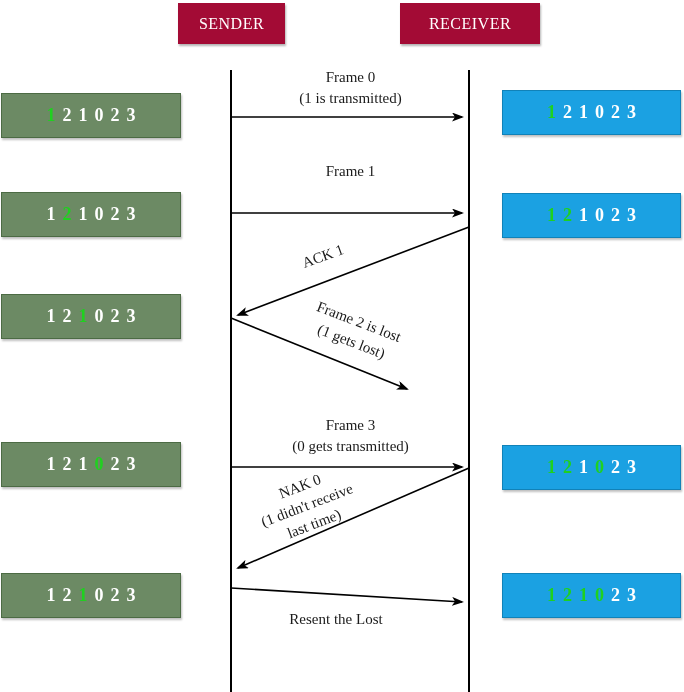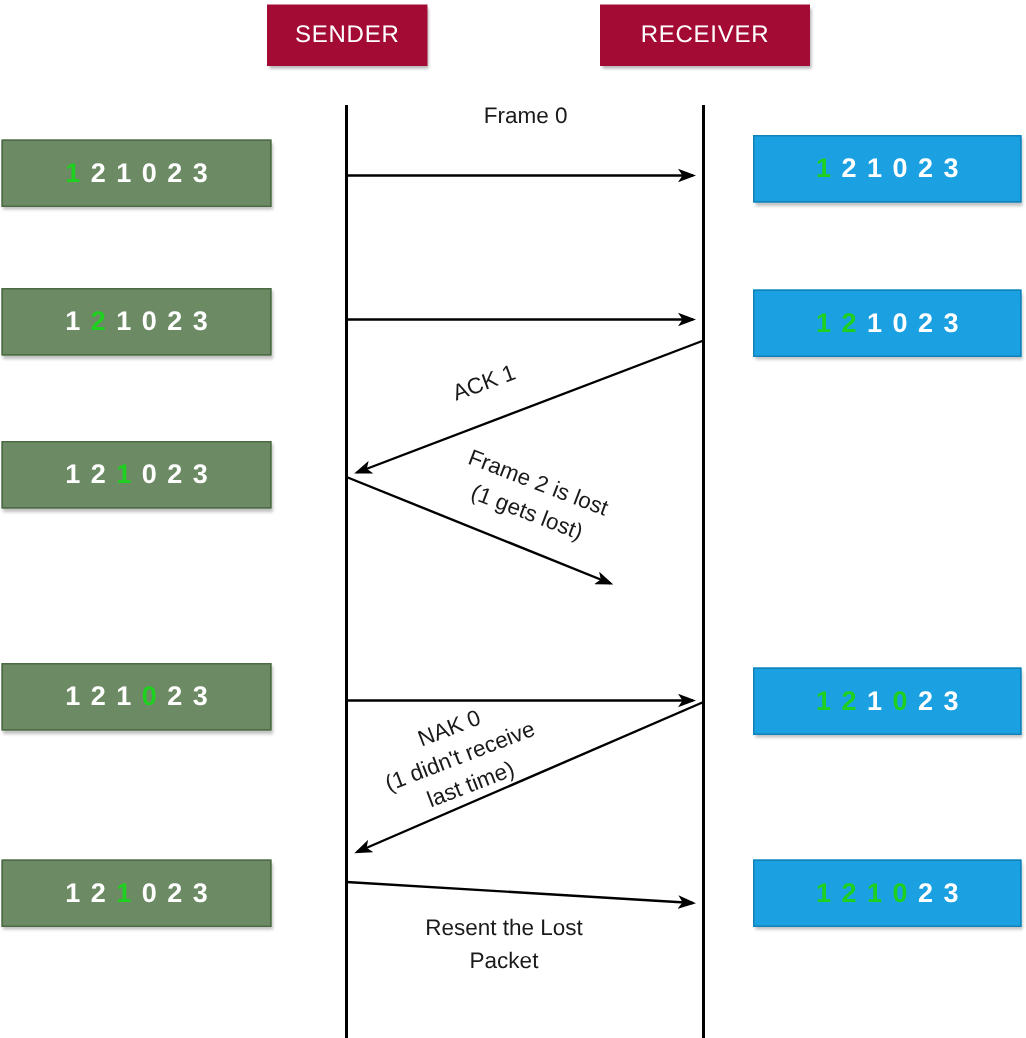--- a/index.html
+++ b/index.html
@@ -1,21 +1,21 @@
 <!DOCTYPE html>
 <html style="--header-bg: #A30B35; --header-text: #FFFFFF; --sender-box-bg: #6C8A64; --sender-box-border: #4C6B44; --receiver-box-bg: #1BA1E2; --receiver-box-border: #1182B8; --digit-highlight: #1FD11F; --digit-normal: #FFFFFF; --line-color: #000000;"><head>
 <meta charset="utf-8">
 <style>
   html, body { margin: 0; padding: 0; background: #ffffff; }
   .canvas {
     position: relative;
     width: 684px;
     height: 692px;
     background: #ffffff;
-    font-family: Liberation Sans, sans-serif;
+    font-family: Liberation Serif, serif;
     overflow: hidden;
   }
 
   
   .header {
     position: absolute;
     top: 3px;
     height: 41px;
     background: var(--header-bg, #a30b35);
     color: var(--header-text, #ffffff);
@@ -194,41 +194,44 @@
     <line class="msg-line" x1="231" y1="213" x2="462" y2="213" marker-end="url(#arrow)"></line>
     <line class="msg-line" x1="469" y1="227" x2="238" y2="315" marker-end="url(#arrow)"></line>
     <line class="msg-line" x1="231" y1="318" x2="407" y2="389" marker-end="url(#arrow)"></line>
     <line class="msg-line" x1="231" y1="467" x2="462" y2="467" marker-end="url(#arrow)"></line>
     <line class="msg-line" x1="469" y1="468" x2="238" y2="568" marker-end="url(#arrow)"></line>
     <line class="msg-line" x1="231" y1="588" x2="462" y2="602" marker-end="url(#arrow)"></line>
   </svg>
 
   <div class="label l-frame0">
     <div>Frame 0</div>
+    <div>(1 is transmitted)</div>
   </div>
 
   <div class="label l-frame1">
+    <div>Frame 1</div>
   </div>
 
   <div class="label l-ack1">
     <div>ACK 1</div>
   </div>
 
   <div class="label l-lost">
     <div>Frame 2 is lost</div>
     <div>(1 gets lost)</div>
   </div>
 
   <div class="label l-frame3">
+    <div>Frame 3</div>
+    <div>(0 gets transmitted)</div>
   </div>
 
   <div class="label l-nak0">
     <div>NAK 0</div>
     <div>(1 didn't receive</div>
     <div>last time)</div>
   </div>
 
   <div class="label l-resent">
     <div>Resent the Lost</div>
-    <div>Packet</div>
   </div>
 
 </div>
 
 </body></html>

